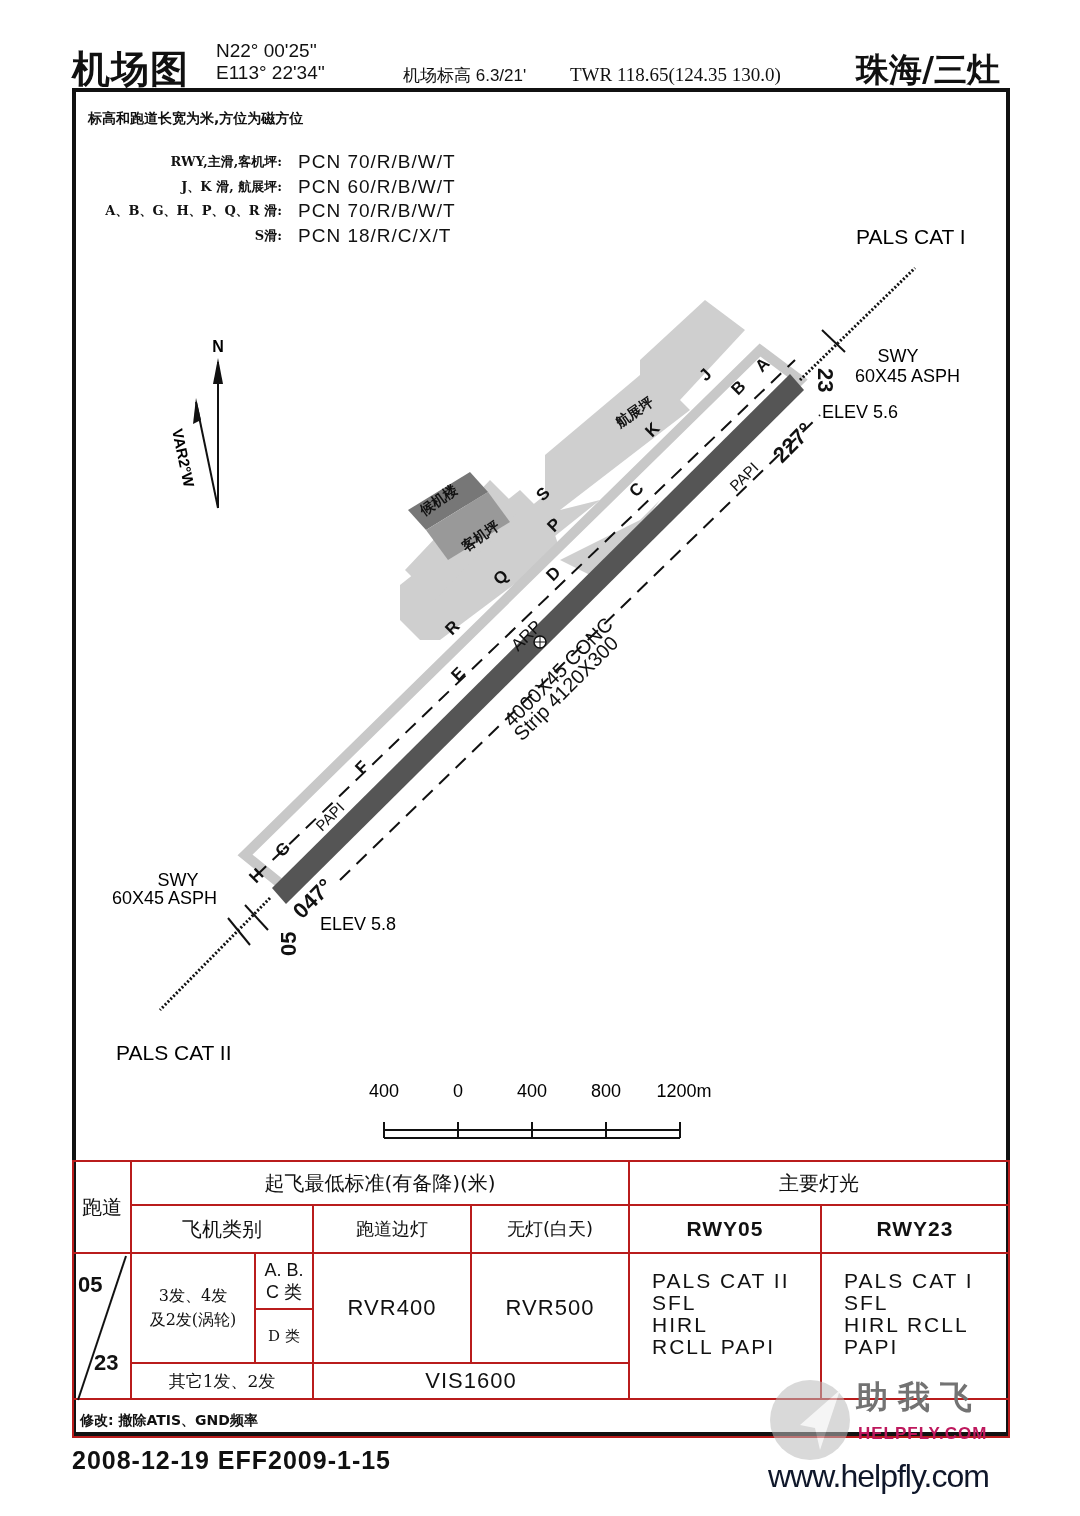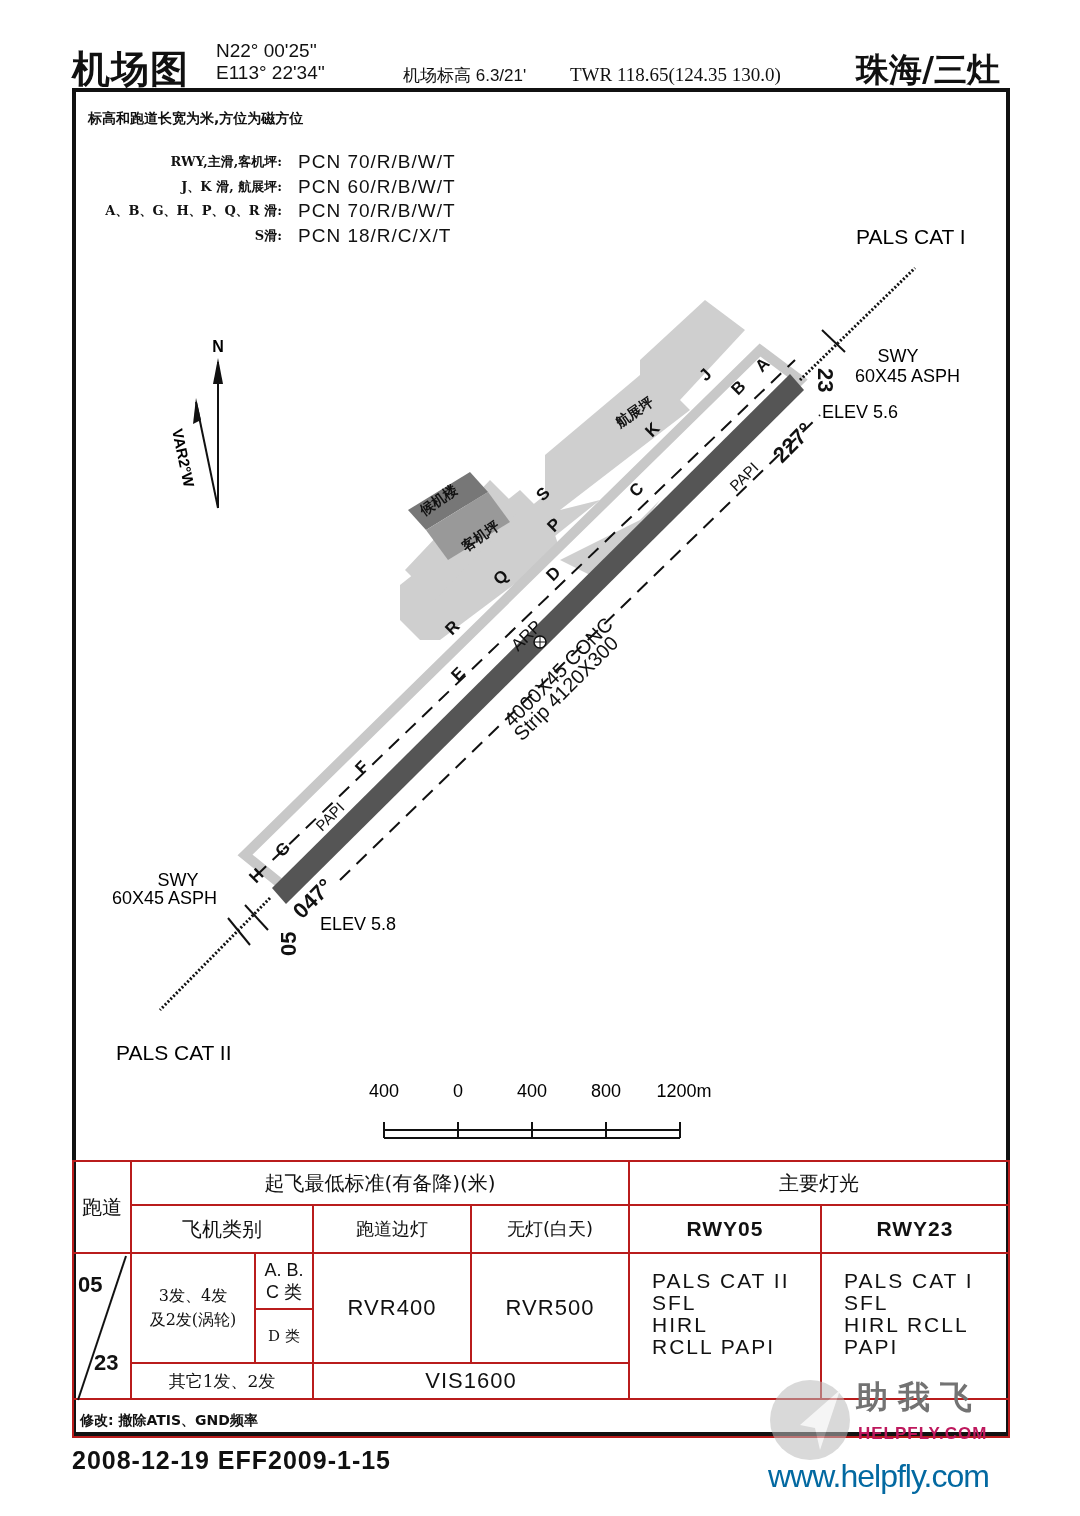--- a/index.html
+++ b/index.html
@@ -21,21 +21,21 @@
   table.mins td{border:2px solid #b91c1c;text-align:center;vertical-align:middle;padding:0;}
   .th-cn{font-size:20px;}
   .th-en{font-family:"Liberation Sans",sans-serif;font-weight:bold;font-size:21px;letter-spacing:1px;}
   .val-en{font-family:"Liberation Sans",sans-serif;font-size:22px;letter-spacing:1px;}
   .lights{text-align:left !important;vertical-align:top !important;padding:16px 0 0 22px !important;font-family:"Liberation Sans",sans-serif;font-size:21px;line-height:22px;letter-spacing:2px;}
   .mod{left:80px;top:1412px;font-size:14px;font-weight:bold;}
   .date{left:72px;top:1446px;font-size:25px;font-family:"Liberation Sans",sans-serif;font-weight:bold;letter-spacing:1px;}
   .wm{left:760px;top:1370px;opacity:.55;}
   .wm-cn{left:856px;top:1376px;font-size:32px;font-weight:bold;color:#737373;letter-spacing:10px;}
   .wm-en{left:858px;top:1424px;font-size:17px;color:#be185d;font-weight:bold;font-family:"Liberation Sans",sans-serif;letter-spacing:1px;}
-  .wm-url{left:768px;top:1458px;font-size:32px;color:#0369a1;font-family:"Liberation Sans",sans-serif;letter-spacing:-1px;}
+  .wm-url{left:768px;top:1458px;font-size:32px;color:#0f172a;font-family:"Liberation Sans",sans-serif;letter-spacing:-1px;}
 </style>
 </head>
 <body>
 
 <div class="abs title">机场图</div>
 <div class="abs coords">
   <div>N22° 00'25''</div>
   <div>E113° 22'34''</div>
 </div>
 <div class="abs elev">机场标高 6.3/21'</div>

